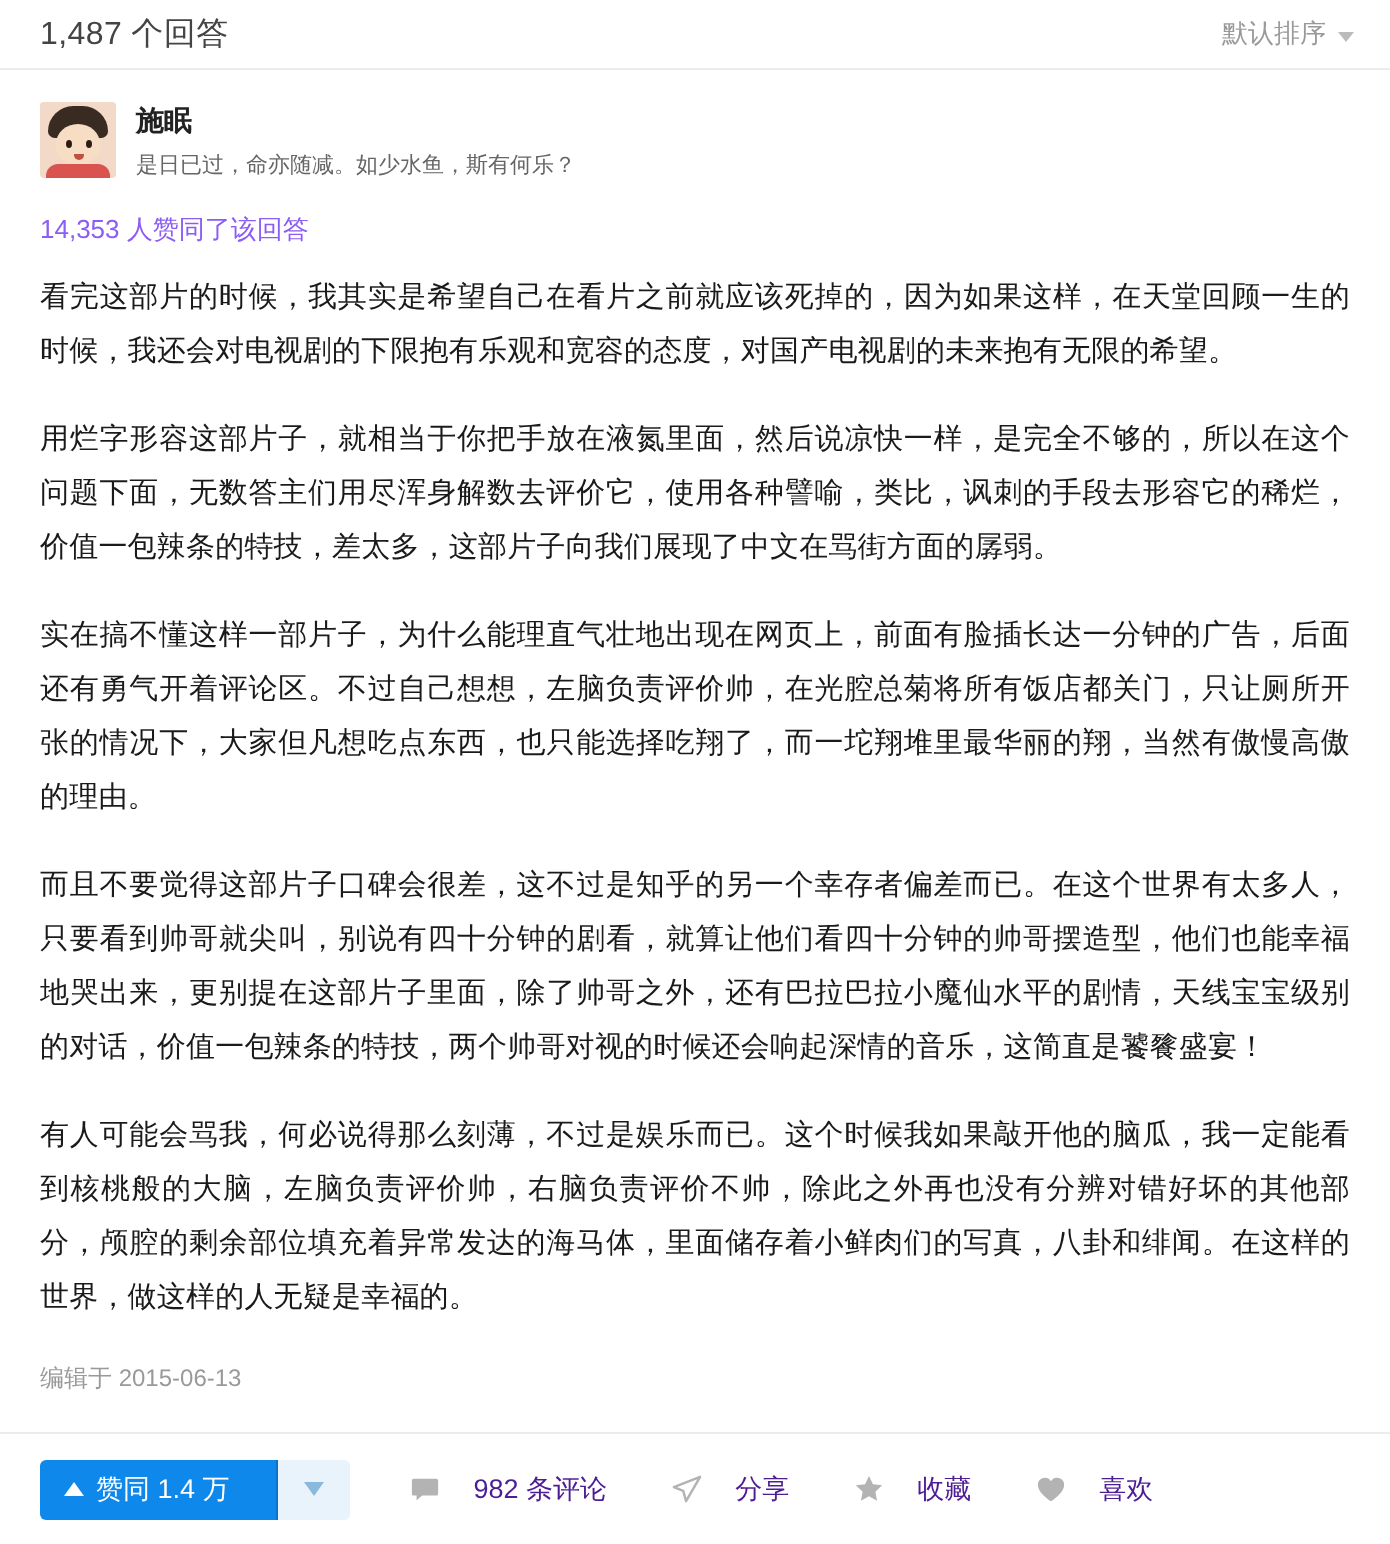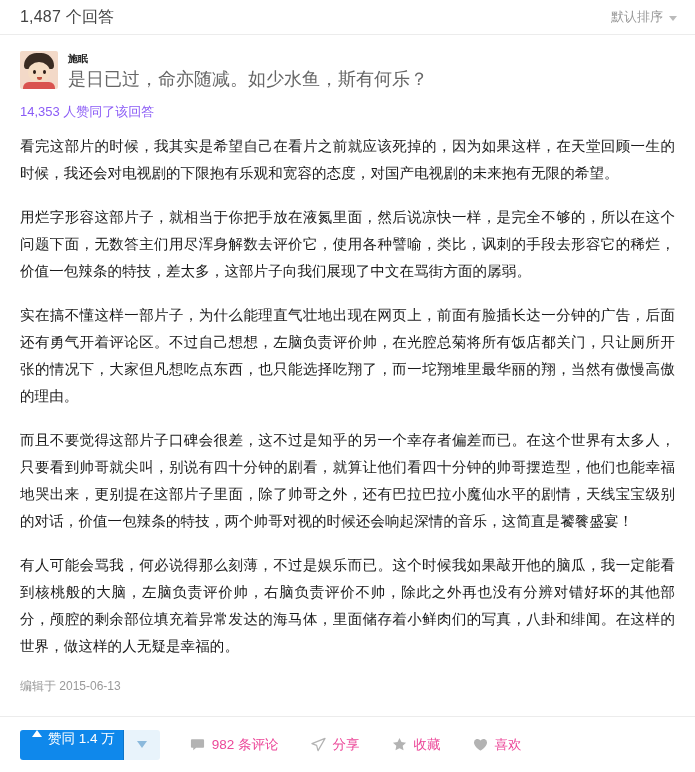--- a/index.html
+++ b/index.html
@@ -117,27 +117,27 @@
     background: #d9534f;
     border-radius: 6px 6px 0 0;
   }
   .author-meta {
     display: flex;
     flex-direction: column;
     gap: 4px;
     padding-top: 1px;
   }
   .author-name {
-    font-size: 10px;
+    font-size: 14px;
     color: #222;
     font-weight: bold;
     cursor: pointer;
   }
   .author-bio {
-    font-size: 18px;
+    font-size: 11px;
     color: #666;
     line-height: 18px;
   }
   .voters {
     margin-top: 14px;
     font-size: 13px;
     color: #8b5cf6;
     cursor: pointer;
   }
 
@@ -178,23 +178,23 @@
     display: flex;
     align-items: stretch;
     height: 30px;
     margin-right: 30px;
   }
   .vote-up {
     background: #0f88eb;
     color: #ffffff;
     font-size: 13.5px;
     border-radius: 3px 0 0 3px;
-    padding: 0 8px 0 12px;
-    display: flex;
-    align-items: flex-start;
+    padding: 0 23px 0 12px;
+    display: flex;
+    align-items: center;
     gap: 6px;
     cursor: pointer;
     border-right: 1px solid #0b74c9;
   }
   .vote-down {
     background: #e8f3fb;
     color: #6fa9d4;
     width: 36px;
     border-radius: 0 3px 3px 0;
     display: flex;
@@ -210,23 +210,23 @@
   }
   .caret-down {
     width: 0; height: 0;
     border-left: 5px solid transparent;
     border-right: 5px solid transparent;
     border-top: 7px solid #8bb9dc;
   }
   .action {
     display: flex;
     align-items: center;
-    gap: 7px;
+    gap: 17px;
     font-size: 13.5px;
-    color: #ec4899;
+    color: #4c1d95;
     margin-right: 32px;
     cursor: pointer;
   }
   .action svg { display: block; }
 </style>
 </head>
 <body>
 
 <div class="page">
 

